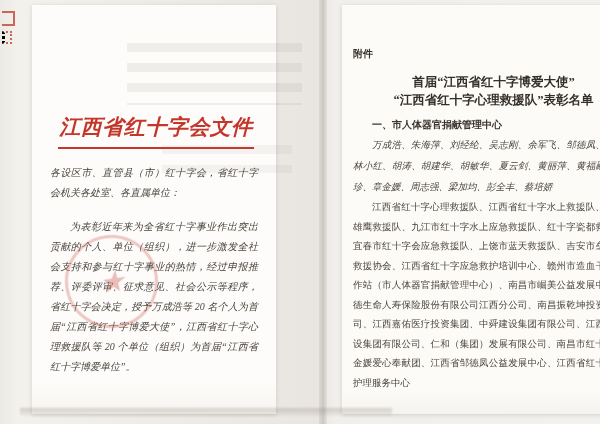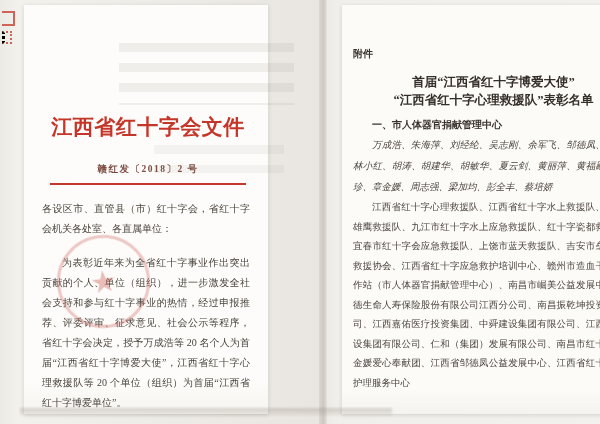--- a/index.html
+++ b/index.html
@@ -10,21 +10,21 @@
     position: relative; width: 600px; height: 424px;
     background: #efedе8;
     background: linear-gradient(90deg, #eceae5 0%, #f3f1ec 3%, #e9e6e1 53%, #f1efeb 56%, #f3f1ed 100%);
   }
 
   .page {
     position: absolute; top: 5px; height: 409px;
     background: #fdfcfa;
     box-shadow: 0 1px 4px rgba(60,55,48,0.18);
   }
-  .page-left  { left: 24px;  width: 244px; background: linear-gradient(180deg,#fdfcfa 92%, #f6f4f0 100%); }
+  .page-left  { left: 32px;  width: 244px; background: linear-gradient(180deg,#fdfcfa 92%, #f6f4f0 100%); font-style: italic; }
   .page-right { left: 342px; width: 300px; background: linear-gradient(180deg,#fcfbf8 94%, #f5f3ef 100%); }
 
   
   .red-mark { position: absolute; border: 2px solid rgba(195,55,42,0.75); border-left: none; }
   .red-mark-1 { left: 2px; top: 11px; width: 13px; height: 15px; }
   .red-mark-2 { left: 2px; top: 31px; width: 10px; height: 13px; border-style: dotted; }
 
   .bleed {
     position: absolute; filter: blur(0.7px);
     background: repeating-linear-gradient(180deg,
@@ -103,21 +103,20 @@
   <div class="red-mark red-mark-1"></div>
   <div class="red-mark red-mark-2"></div>
 
   <div class="page page-left">
 
     <div class="bleed bleed-1"></div>
     <div class="bleed bleed-2"></div>
 
     <div class="masthead-block">
       <div class="masthead">江西省红十字会文件</div>
-      <div class="doc-number">赣红发〔2018〕2 号</div>
       <div class="red-rule"></div>
     </div>
 
 
     <div class="seal">
       <span class="star">★</span>
     </div>
 
     <p class="body-text">各设区市、直管县（市）红十字会，省红十字会机关各处室、各直属单位：</p>
 

